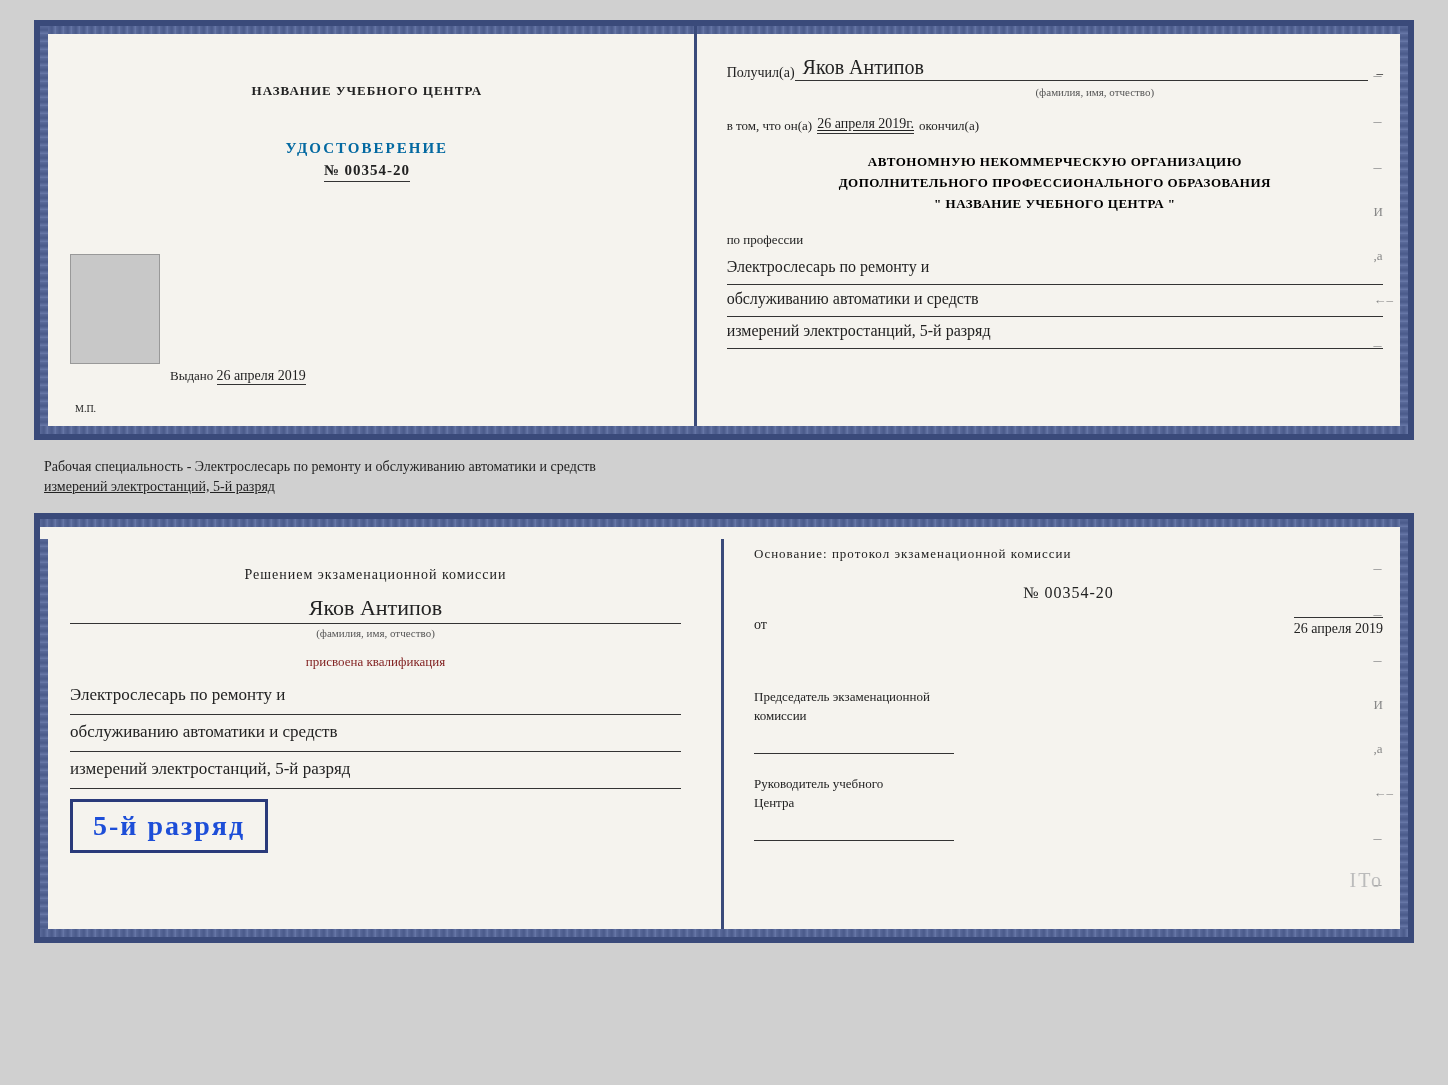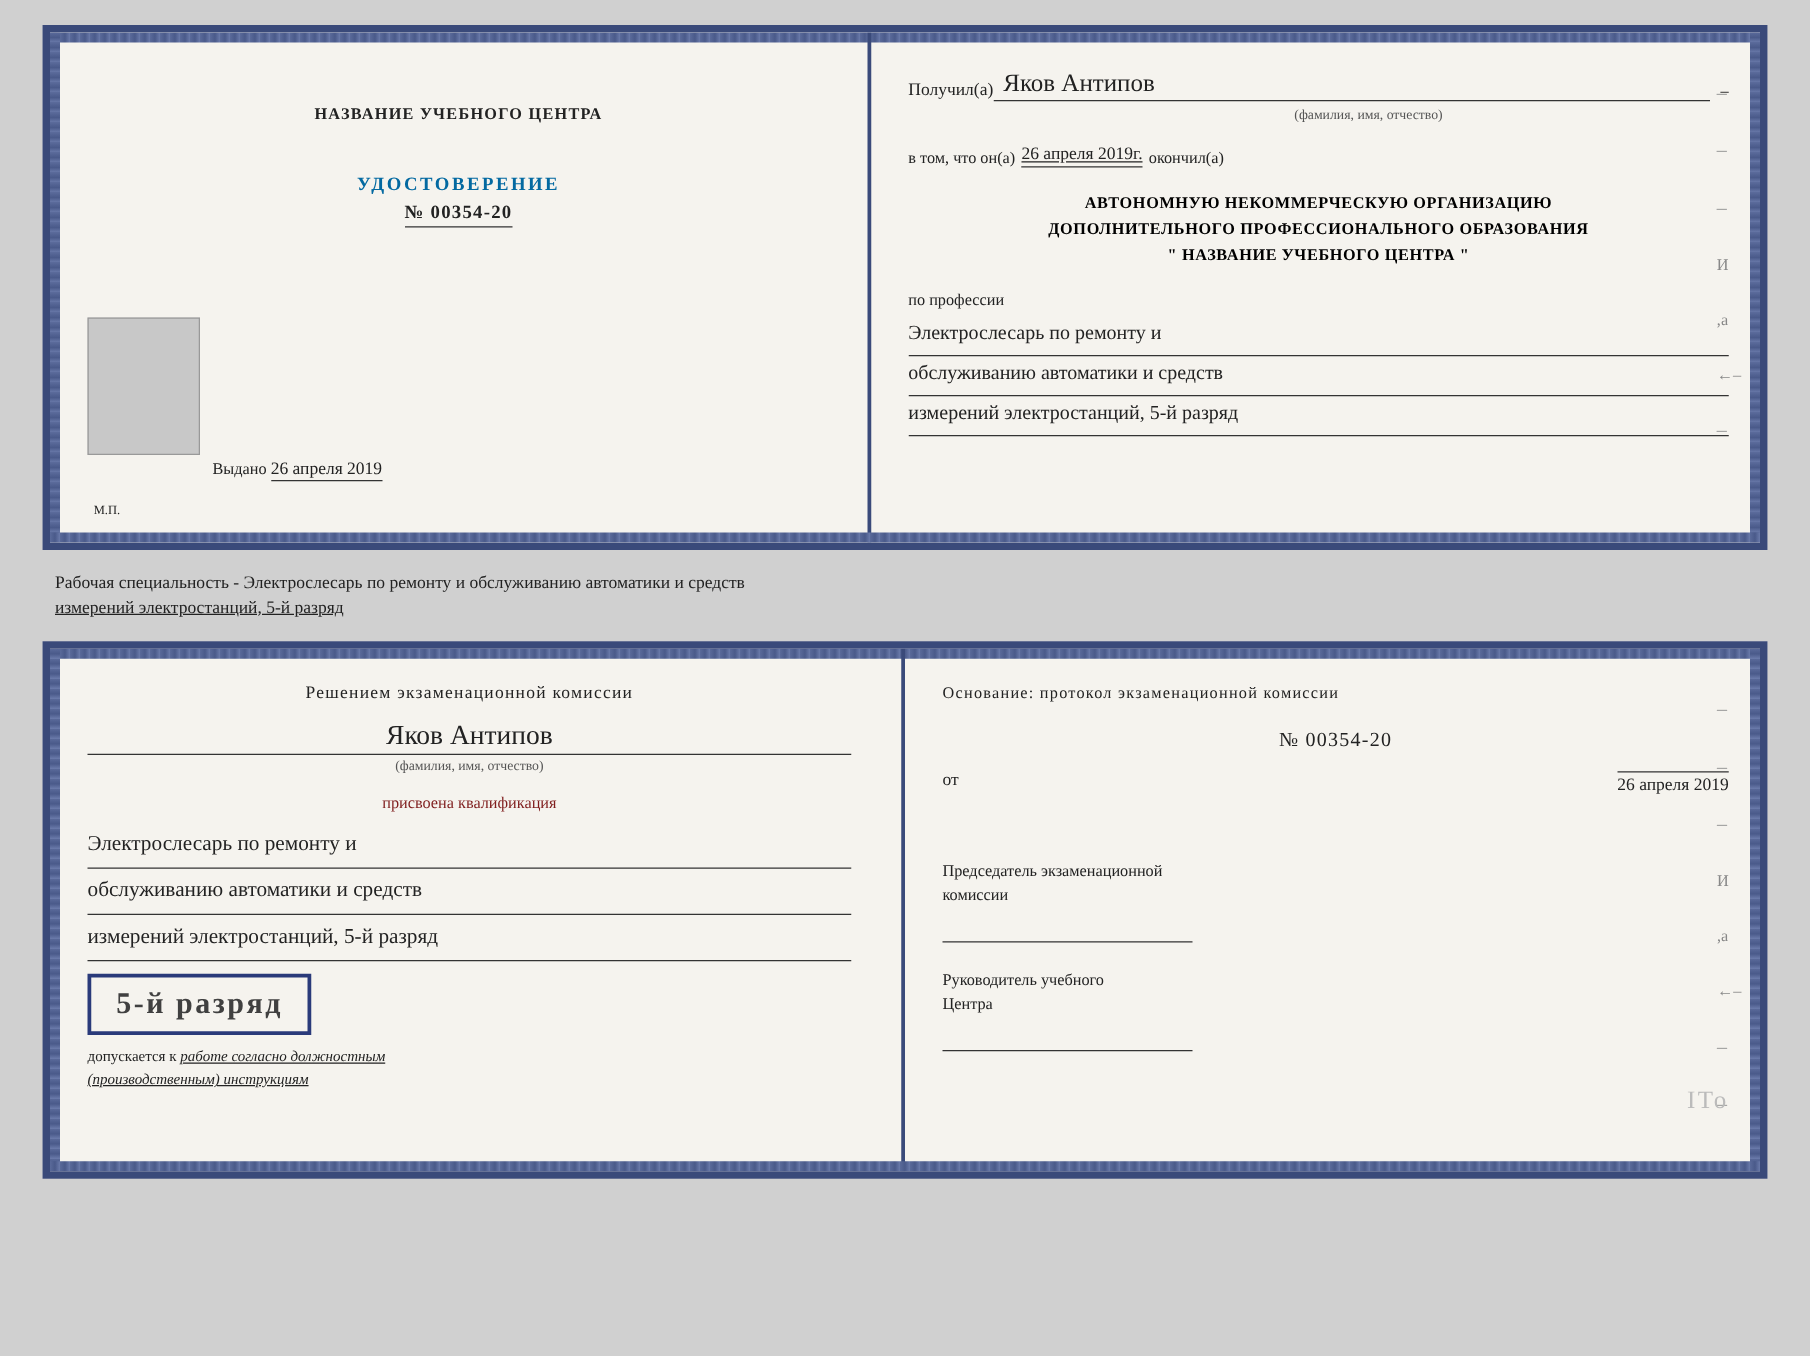--- a/index.html
+++ b/index.html
@@ -255,20 +255,21 @@
       position: absolute;
       bottom: 0; left: 0; right: 0; height: 8px;
       background: repeating-linear-gradient(90deg, #5a6a9a 0px, #4a5a8a 4px, #6a7aaa 8px);
     }
 
     .bottom-left {
       width: 50%;
       border-right: 3px solid #3a4a7a;
       padding: 25px 40px 20px 30px;
       position: relative;
+      margin-top: 20px;
     }
 
     .bottom-left::before {
       content: '';
       position: absolute;
       left: 0; top: 0; bottom: 0; width: 8px;
       background: repeating-linear-gradient(180deg, #5a6a9a 0px, #4a5a8a 4px, #6a7aaa 8px);
     }
 
     .bottom-right {
@@ -328,22 +329,22 @@
 
     .qualification-text .qline {
       border-bottom: 1px solid #333;
       display: block;
       padding-bottom: 2px;
     }
 
     .rank-badge {
       display: inline-block;
       border: 3px solid #2a3a7a;
-      color: #404040;
-      font-size: 24px;
+      color: #1d4ed8;
+      font-size: 28px;
       font-weight: bold;
       padding: 8px 20px;
       margin-top: 10px;
       letter-spacing: 2px;
     }
 
     .допускается-line {
       font-size: 12px;
       color: #222;
       margin-top: 8px;
@@ -506,25 +507,20 @@
       <div class="qualification-label">присвоена квалификация</div>
 
       <div class="qualification-text">
         <span class="qline">Электрослесарь по ремонту и</span>
         <span class="qline">обслуживанию автоматики и средств</span>
         <span class="qline">измерений электростанций, 5-й разряд</span>
       </div>
 
       <div class="rank-badge">5-й разряд</div>
 
-      <div class="допускается-line">
-        <span>допускается к</span>
-        <span class="handwritten-italic">работе согласно должностным</span><br>
-        <span class="handwritten-italic">(производственным) инструкциям</span>
-      </div>
     </div>
 
     <div class="bottom-right">
       <div class="basis-title">Основание: протокол экзаменационной комиссии</div>
 
       <div class="protocol-number">№ 00354-20</div>
 
       <div class="protocol-date-line">
         <span style="font-size:14px;color:#222;">от</span>
         <span class="protocol-date">26 апреля 2019</span>

